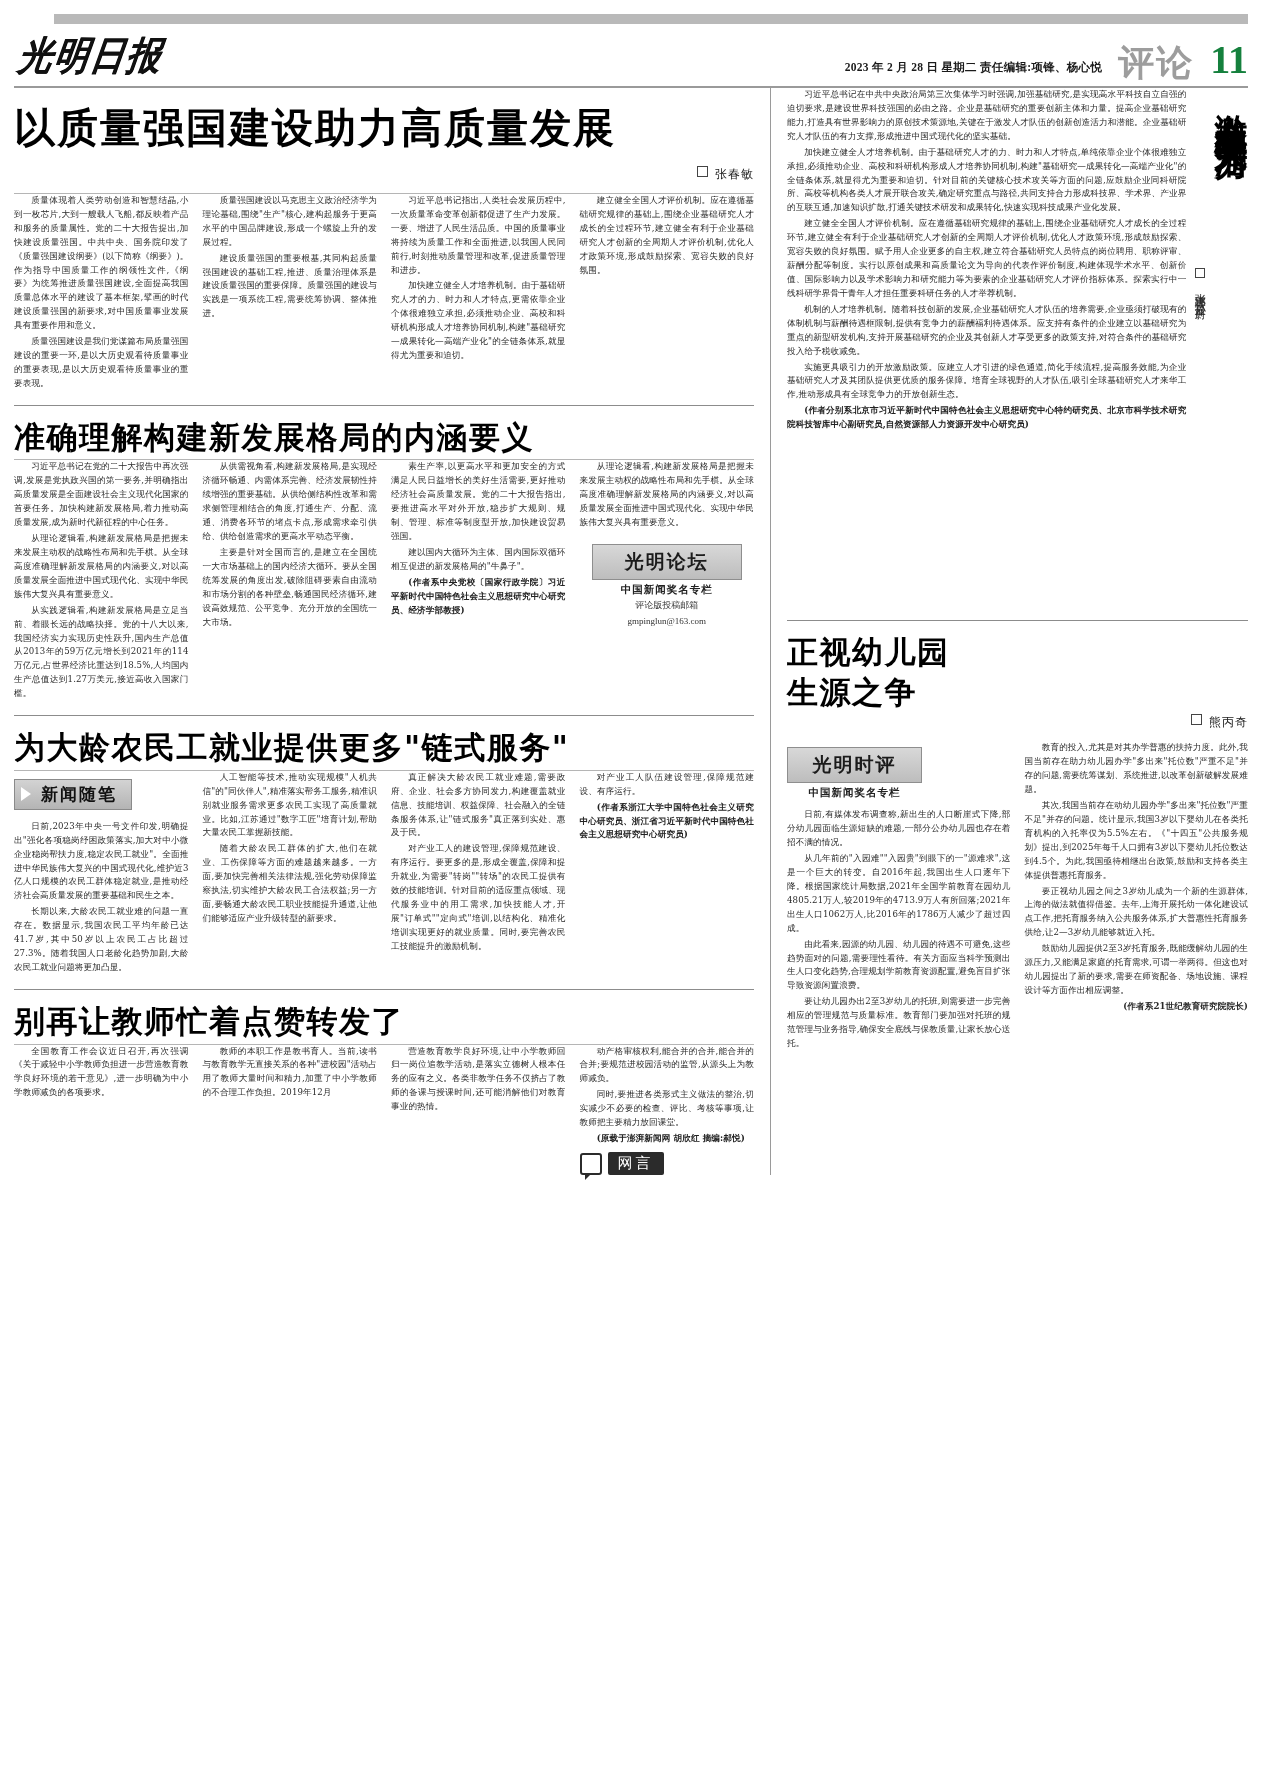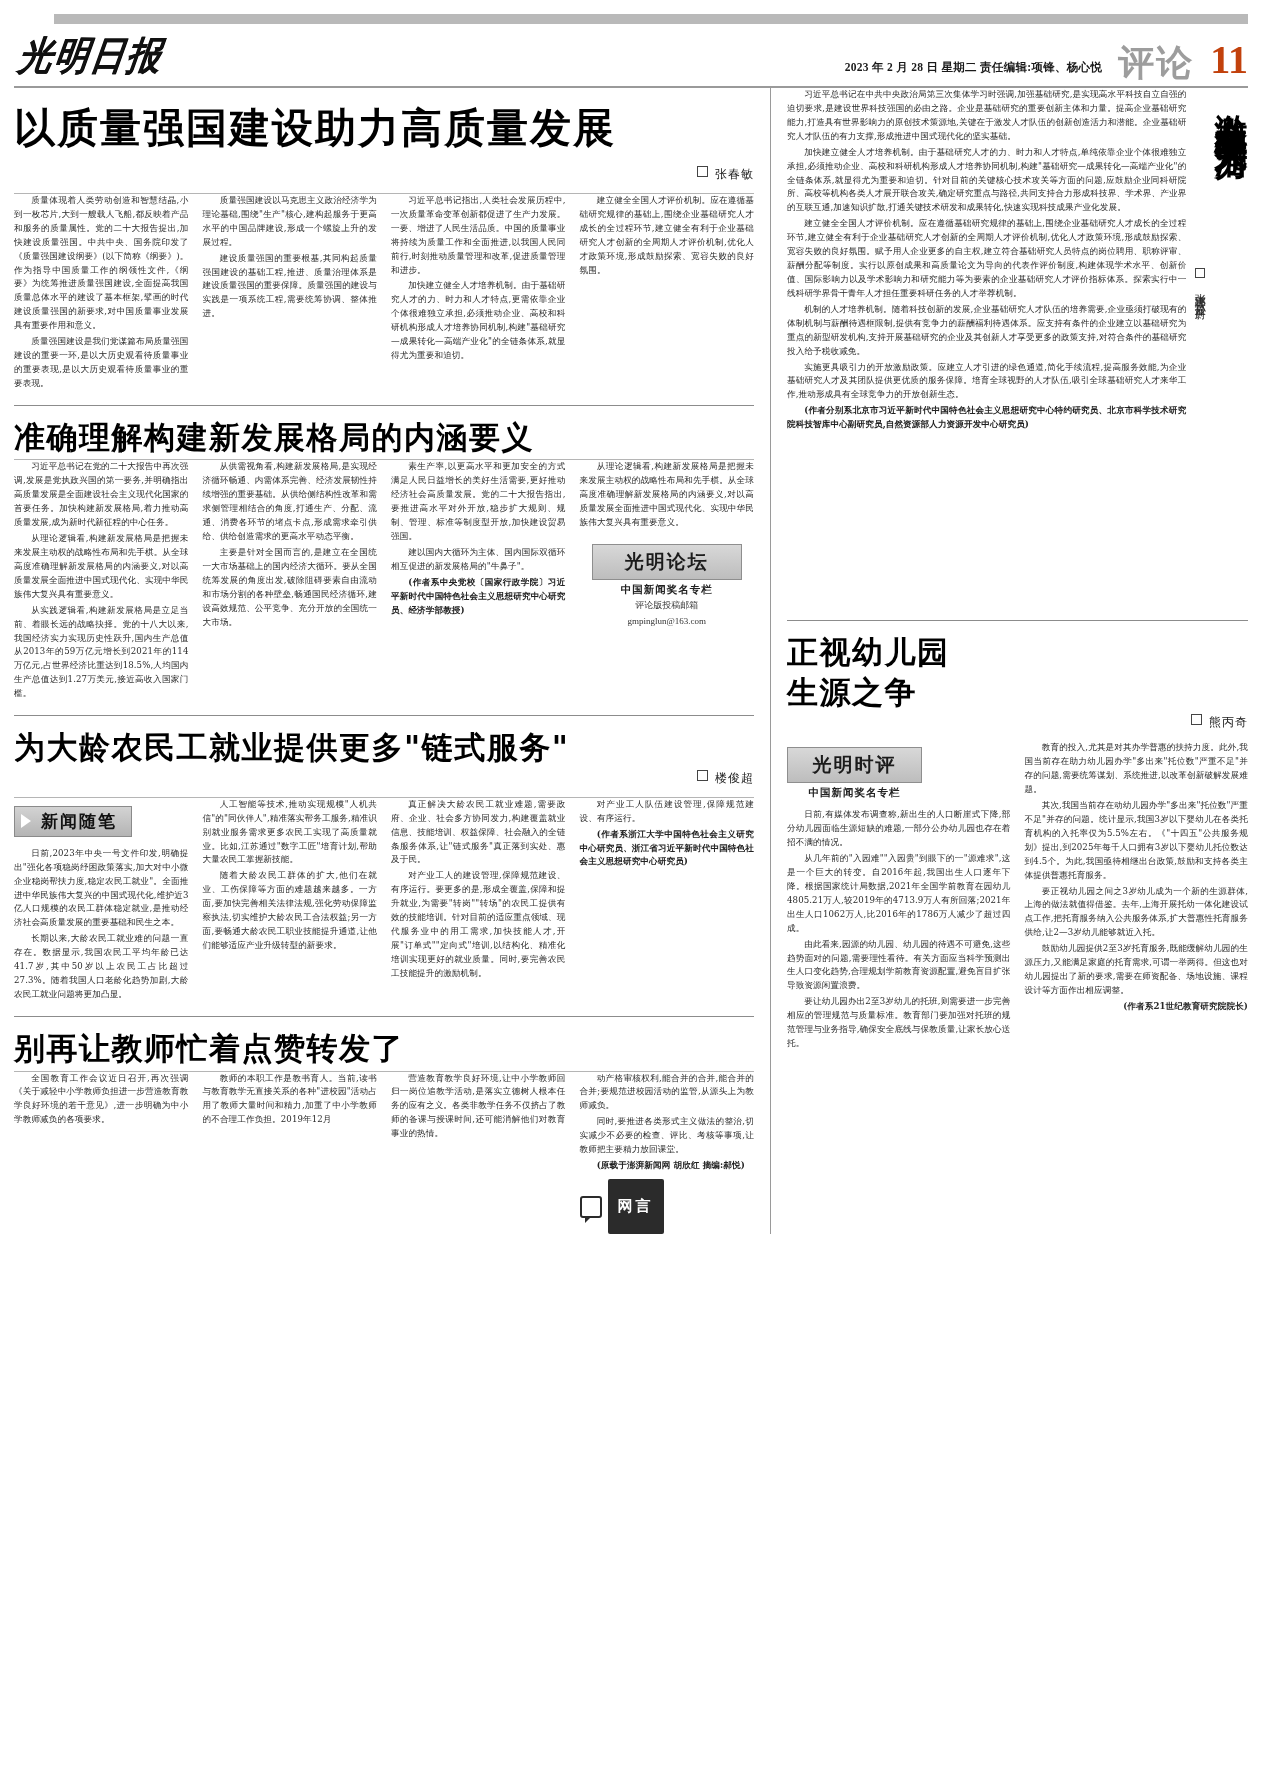--- a/index.html
+++ b/index.html
@@ -19,21 +19,21 @@
     font-size:34px;font-weight:bold;font-style:italic;
     letter-spacing:2px;color:#111;
     transform:skewX(-8deg) scaleY(1.15);
     padding-bottom:6px;margin-left:4px;
     text-shadow:0.5px 0 0 #000;
   }
   .mh-right{margin-left:auto;display:flex;align-items:flex-end;gap:16px;padding-bottom:6px;}
   .mh-date{font-size:11.5px;font-weight:bold;letter-spacing:.3px;padding-bottom:5px;color:#1a1a1a;}
   .mh-section{font-size:36px;font-weight:bold;color:#9d9d9d;letter-spacing:2px;line-height:1;
     font-family:"DejaVu Serif",serif;}
-  .mh-pageno{font-size:40px;font-weight:bold;color:#c2410c;line-height:1;font-family:"Liberation Serif",serif;}
+  .mh-pageno{font-size:40px;font-weight:bold;color:#15803d;line-height:1;font-family:"Liberation Serif",serif;}
   .rule-thin{border-top:1px solid #b5b5b5;}
 
   h1.headline{
     font-family:"DejaVu Serif",serif;
     font-size:41px;font-weight:bold;letter-spacing:2px;
     margin:18px 0 14px 0;line-height:1.12;color:#000;
   }
   h2.headline-sm{
     font-family:"DejaVu Serif",serif;
     font-size:31px;font-weight:bold;letter-spacing:1.5px;
@@ -99,22 +99,22 @@
     content:"";position:absolute;left:6px;top:50%;transform:translateY(-50%);
     width:0;height:0;border-left:10px solid #fff;border-top:7px solid transparent;border-bottom:7px solid transparent;
   }
 
   .credit{font-size:8.6px;line-height:1.62;text-indent:2em;font-weight:bold;margin-top:4px;color:#222;}
 
   .sec-divider{border-top:1px solid #8c8c8c;margin:12px 0 6px 0;}
 
   .netspeak{
     display:inline-block;background:#2b2b2b;color:#fff;
-    font-family:"DejaVu Serif",serif;font-size:15px;font-weight:bold;
-    padding:18px 10px;letter-spacing:3px;border-radius:2px;
+    font-family:"DejaVu Serif",serif;font-size:15px;font-weight:normal;
+    padding:2px 10px;letter-spacing:3px;border-radius:2px;
   }
   .netspeak-wrap{display:flex;align-items:center;gap:6px;margin-top:6px;}
   .netspeak-icon{width:18px;height:18px;border:2px solid #2b2b2b;border-radius:3px;position:relative;}
   .netspeak-icon:after{content:"";position:absolute;left:3px;bottom:-7px;border-top:6px solid #2b2b2b;border-right:6px solid transparent;}
   .small-credit{font-size:8.6px;font-weight:bold;text-align:right;margin-top:6px;}
 </style>
 </head>
 <body>
 
 <div class="page">
@@ -191,23 +191,20 @@
               <div class="mail">gmpinglun@163.com</div>
             </div>
           </div>
         </div>
       </div>
 
       <div class="sec-divider"></div>
 
       <div>
         <h2 class="headline-sm">为大龄农民工就业提供更多"链式服务"</h2>
-        <div class="byline">
-          <span class="box"></span><span>楼俊超</span>
-        </div>
         <div class="rule-thin"></div>
         <div class="cols">
           <div class="col">
             <div class="note-badge">新闻随笔</div>
             <div class="bodytext">
               <p>日前,2023年中央一号文件印发,明确提出"强化各项稳岗纾困政策落实,加大对中小微企业稳岗帮扶力度,稳定农民工就业"。全面推进中华民族伟大复兴的中国式现代化,维护近3亿人口规模的农民工群体稳定就业,是推动经济社会高质量发展的重要基础和民生之本。</p>
               <p>长期以来,大龄农民工就业难的问题一直存在。数据显示,我国农民工平均年龄已达41.7岁,其中50岁以上农民工占比超过27.3%。随着我国人口老龄化趋势加剧,大龄农民工就业问题将更加凸显。</p>
             </div>
           </div>
           <div class="col bodytext">

